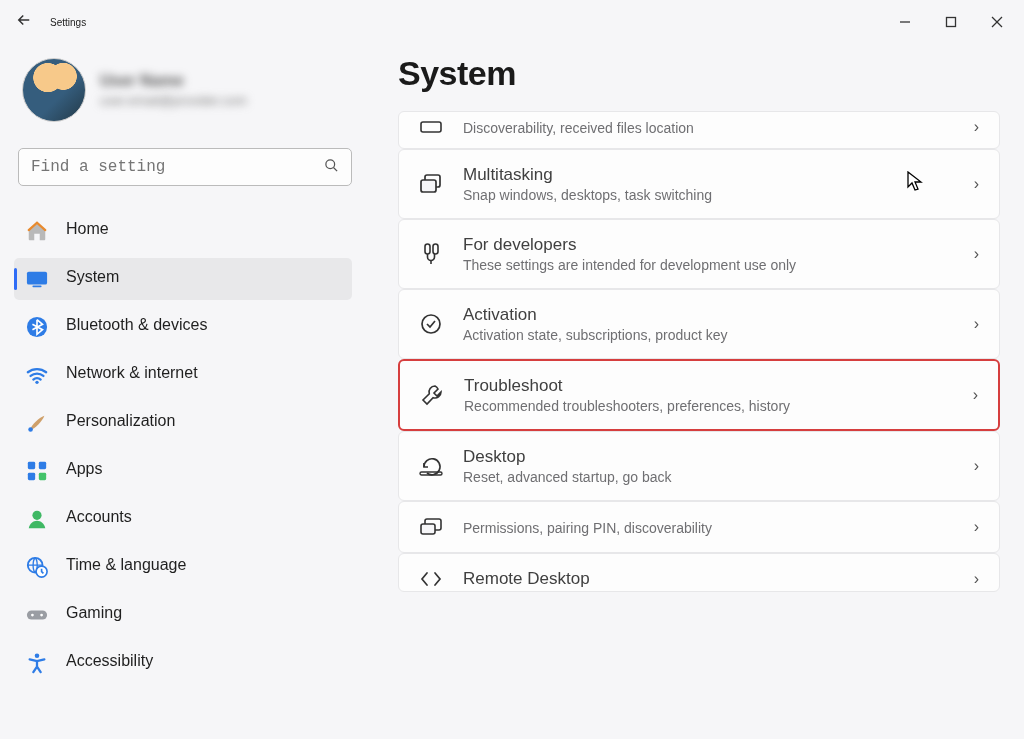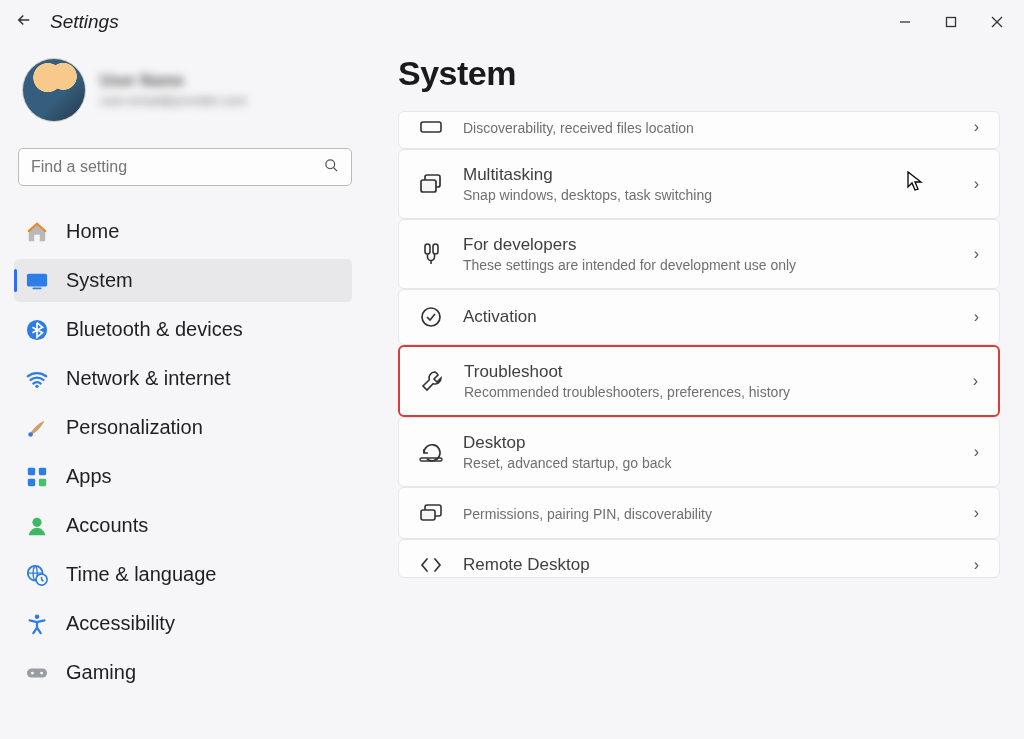--- a/index.html
+++ b/index.html
@@ -11,21 +11,21 @@
     overflow: hidden;
     color: #1a1a1a;
   }
   .titlebar {
     display: flex;
     align-items: center;
     height: 44px;
     padding: 0 4px;
   }
   .titlebar .back { width: 40px; text-align: center; font-size: 18px; cursor: pointer; color: #333; }
-  .titlebar .title { font-size: 19px; color: #202020; padding-left: 6px; font-style: italic; }
+  .titlebar .title { font-size: 10px; color: #202020; padding-left: 6px; }
   .win-controls { margin-left: auto; display: flex; }
   .win-controls .btn { width: 46px; height: 32px; display:flex; align-items:center; justify-content:center; font-size:14px; cursor: pointer; color:#333; }
 
   .container { display: flex; height: calc(739px - 44px); }
   .sidebar { width: 370px; padding: 10px 18px 0 18px; position: relative; }
   .profile { display: flex; align-items: center; gap: 14px; padding: 4px 0 14px 4px; }
   .avatar {
     width: 64px; height: 64px; border-radius: 50%;
     background: radial-gradient(circle at 40% 30%, #f7c98a 0 25%, transparent 26%),
                 radial-gradient(circle at 65% 28%, #f7c98a 0 22%, transparent 23%),
@@ -35,29 +35,29 @@
   .profile-text { display:flex; flex-direction:column; gap:3px; }
   .profile-text .name { filter: blur(4px); color:#555; font-size:16px; font-weight:600; }
   .profile-text .email { filter: blur(4px); color:#777; font-size:13px; }
 
   .search {
     display:flex; align-items:center;
     border:1px solid #bbb; border-radius:5px;
     background:#fdfdfd;
     height:38px; padding:0 12px; margin-top:12px; margin-bottom:24px;
   }
-  .search input { border:none; background:transparent; flex:1; font-size:16px; color:#444; outline:none; }
+  .search input { border:none; background:transparent; flex:1; font-size:16px; color:#444; outline:none;font-family:Liberation Mono, monospace; }
   .search .icon { color:#555; font-size:15px; }
 
   .nav { list-style:none; margin-left:-4px; position:relative; }
 
   .nav-item {
-    display:flex; align-items:flex-end; gap:18px;
+    display:flex; align-items:flex-start; gap:18px;
     padding:10px 12px; border-radius:5px;
-    font-size:20px; cursor:pointer; color:#1f1f1f;
+    font-size:16px; cursor:pointer; color:#1f1f1f;
     margin-bottom:6px;
   }
   .nav-item.active { background:#e8e8ea; position:relative; }
   .nav-item.active::before {
     content:""; position:absolute; left:0; top:10px; bottom:10px; width:3px;
     background:#2f6cf6; border-radius:2px;
   }
   .nav-icon { width:22px; height:22px; display:flex; align-items:center; justify-content:center; font-size:19px; }
 
   .main { flex:1; padding: 10px 24px 0 28px; overflow:hidden; }
@@ -200,36 +200,36 @@
               <circle cx="10" cy="10" r="8" fill="none" stroke="#2e7ce6" stroke-width="2"></circle>
               <path d="M2 10h16M10 2c3 3 3 13 0 16M10 2c-3 3-3 13 0 16" fill="none" stroke="#2e7ce6" stroke-width="1.5"></path>
               <circle cx="17" cy="17" r="6" fill="#fff" stroke="#2e7ce6" stroke-width="1.8"></circle>
               <path d="M17 14v3l2 2" stroke="#2e7ce6" stroke-width="1.8" fill="none"></path>
             </svg>
         </span>
         <span>Time &amp; language</span>
       </li>
       <li class="nav-item">
         <span class="nav-icon">
-          <svg width="22" height="22" viewBox="0 0 24 24">
-              <circle cx="12" cy="4" r="2.5" fill="#2e7ce6"></circle>
-              <path d="M4 8l8 2 8-2M12 10v6m0 0l-4 6m4-6l4 6" stroke="#2e7ce6" stroke-width="2.5" stroke-linecap="round" fill="none"></path>
-            </svg>
-        </span>
-        <span>Accessibility</span>
-      </li>
-      <li class="nav-item">
-        <span class="nav-icon">
           <svg width="22" height="16" viewBox="0 0 24 16">
               <rect x="1" y="3" width="22" height="10" rx="5" fill="#9a9da3"></rect>
               <circle cx="7" cy="8" r="1.5" fill="#fff"></circle>
               <circle cx="17" cy="8" r="1.5" fill="#fff"></circle>
             </svg>
         </span>
         <span>Gaming</span>
+      </li>
+      <li class="nav-item">
+        <span class="nav-icon">
+          <svg width="22" height="22" viewBox="0 0 24 24">
+              <circle cx="12" cy="4" r="2.5" fill="#2e7ce6"></circle>
+              <path d="M4 8l8 2 8-2M12 10v6m0 0l-4 6m4-6l4 6" stroke="#2e7ce6" stroke-width="2.5" stroke-linecap="round" fill="none"></path>
+            </svg>
+        </span>
+        <span>Accessibility</span>
       </li>
     </ul>
   </aside>
 
   <main class="main">
     <h1>System</h1>
     <div class="cards">
 
       <div class="card partial">
         <div class="card-icon">
@@ -275,20 +275,21 @@
 
       <div class="card">
         <div class="card-icon">
           <svg width="24" height="24" viewBox="0 0 24 24">
               <circle cx="12" cy="12" r="9" fill="none" stroke="#333" stroke-width="1.7"></circle>
               <path d="M8 12l3 3 5-6" fill="none" stroke="#333" stroke-width="1.7"></path>
             </svg>
         </div>
         <div class="card-body">
           <div class="card-title">Activation</div>
+          <div class="card-sub">Activation state, subscriptions, product key</div>
         </div>
         <div class="chevron">›</div>
       </div>
 
       <div class="card highlight">
         <div class="card-icon">
           <svg width="24" height="24" viewBox="0 0 24 24">
               <path d="M15 3a6 6 0 0 0-5.7 7.9L3 17l4 4 6.1-6.3A6 6 0 0 0 21 9l-4 4-3-3 4-4a6 6 0 0 0-3-3z" fill="none" stroke="#333" stroke-width="1.6"></path>
             </svg>
         </div>

